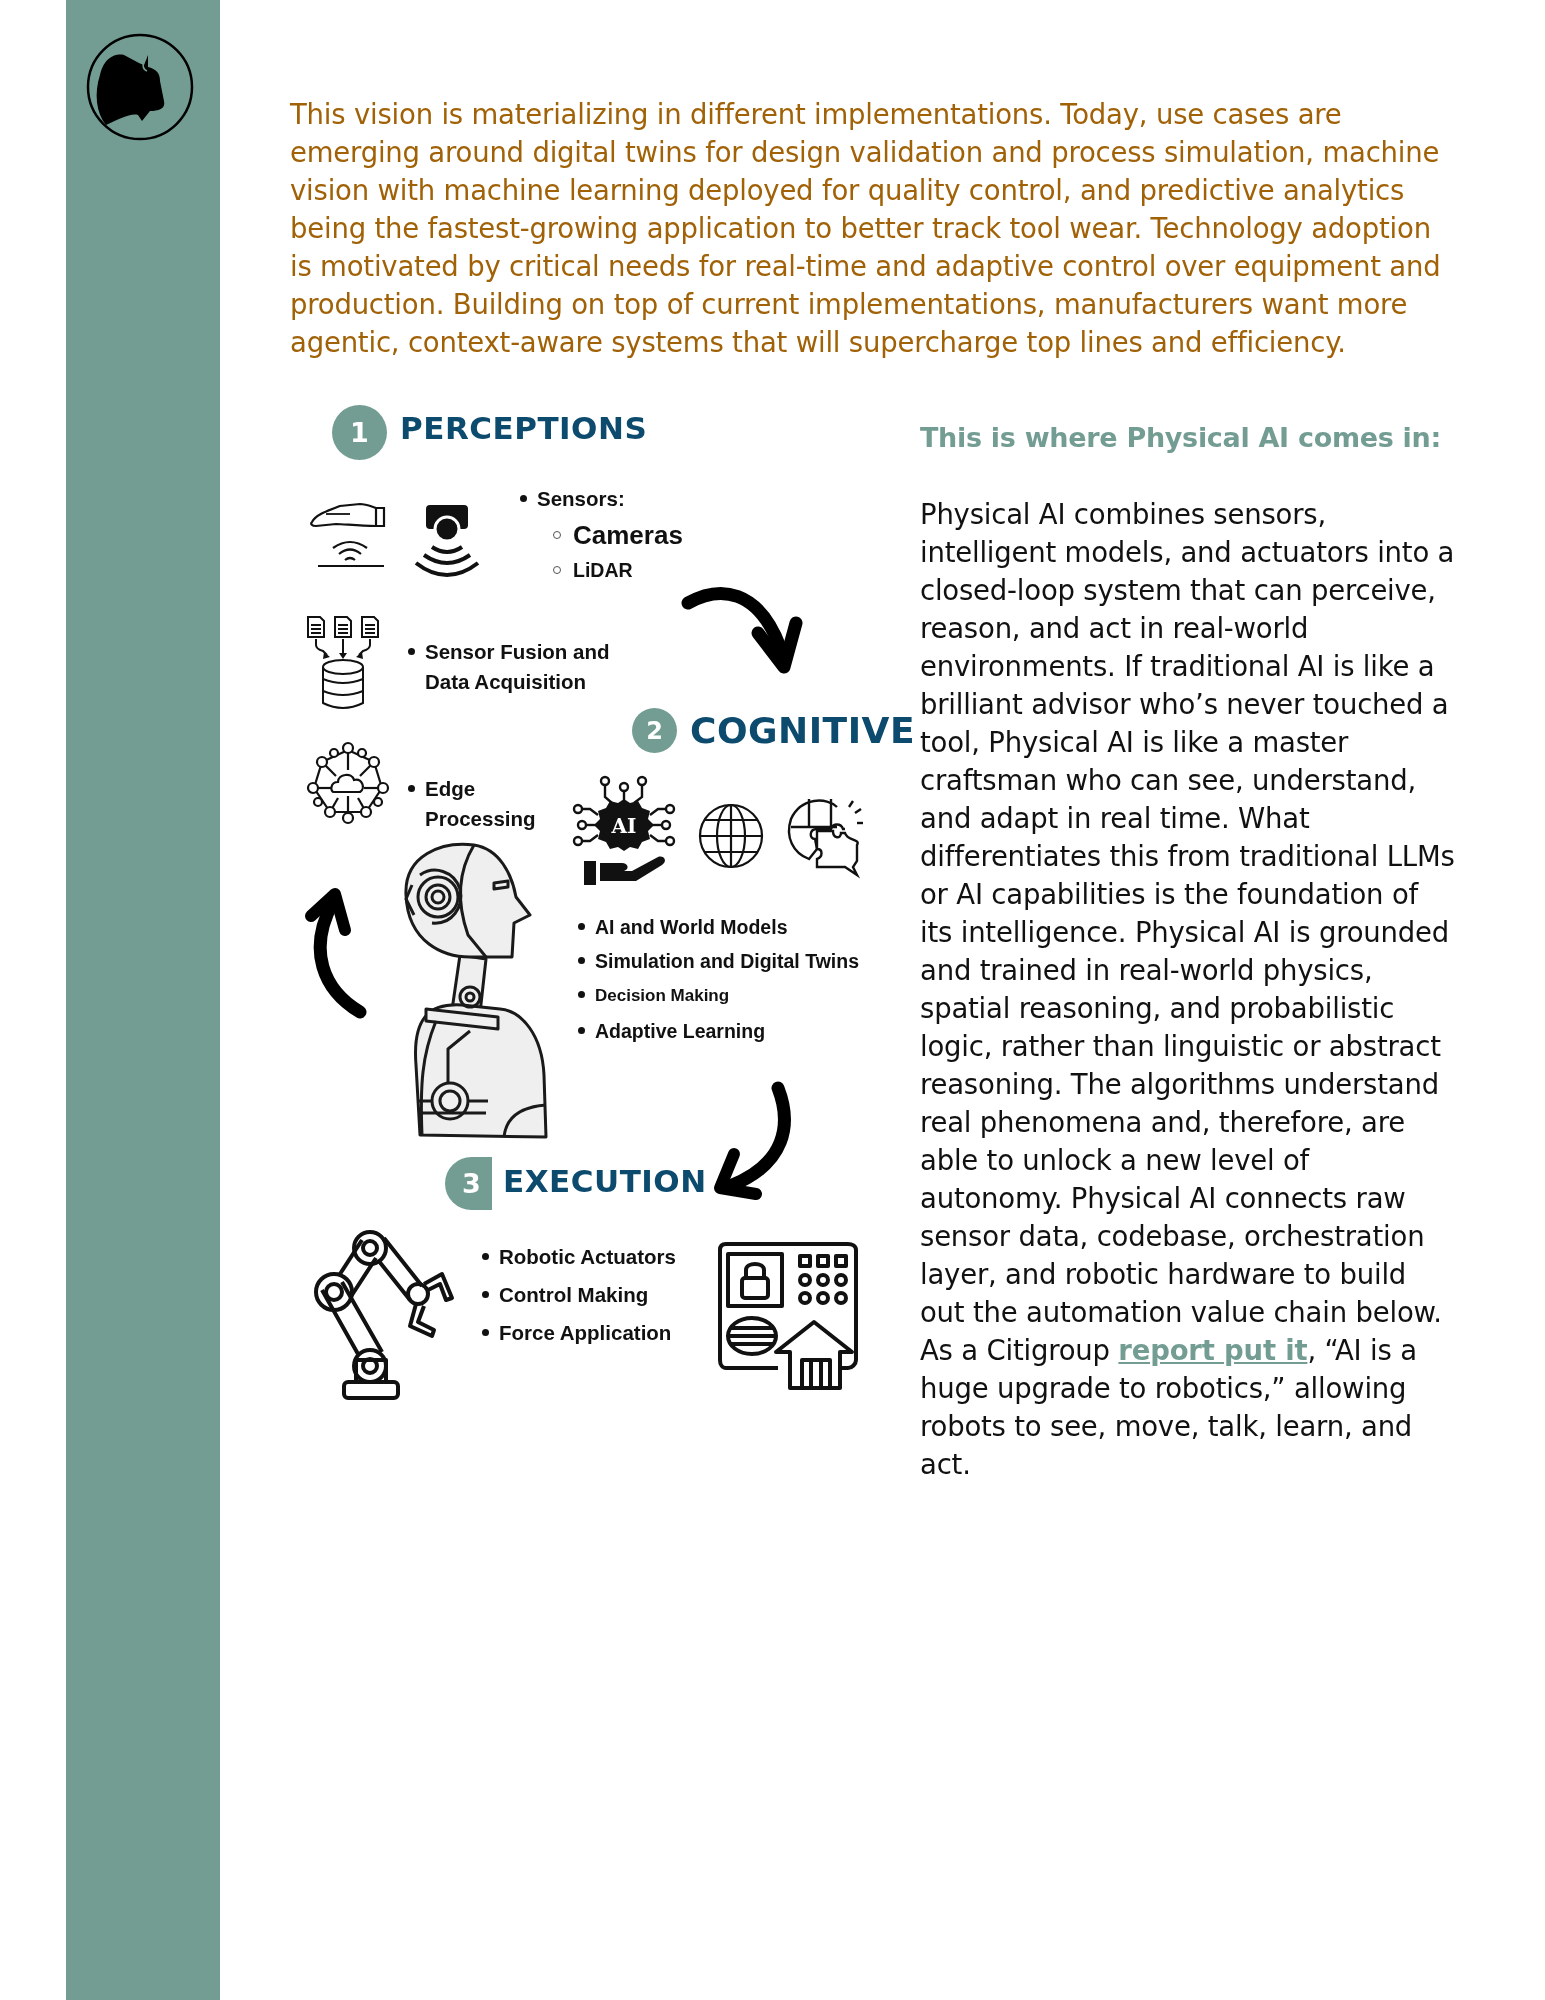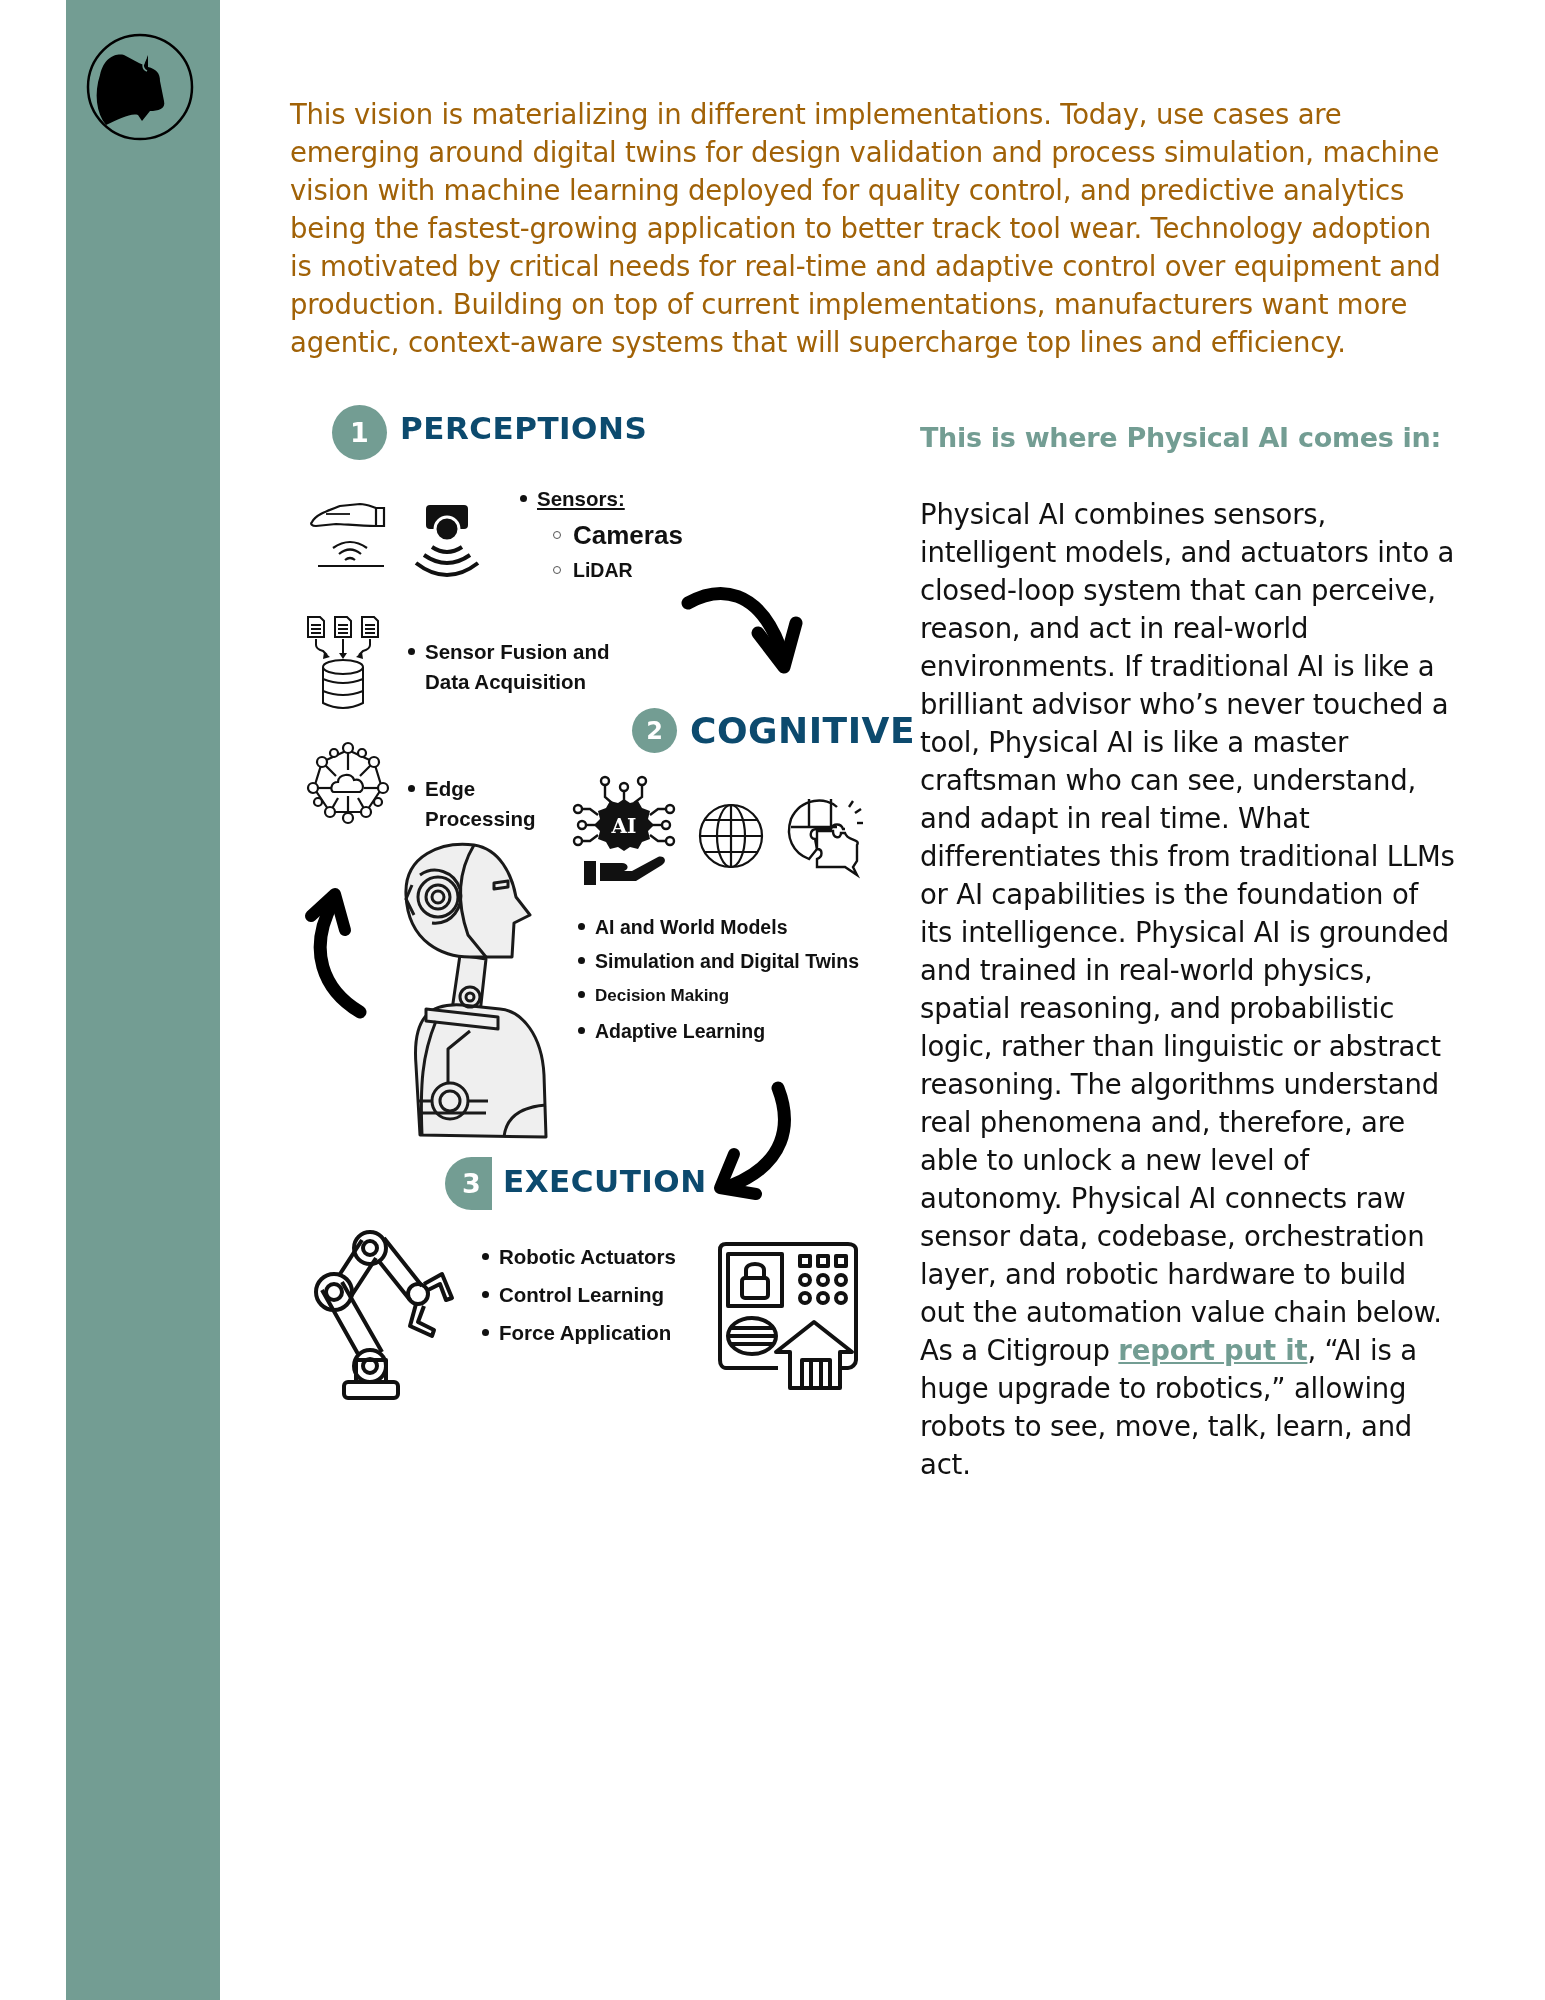--- a/index.html
+++ b/index.html
@@ -48,21 +48,21 @@
   </svg>
 
   <svg class="icon" style="left:410px; top:503px;" width="80" height="82" viewBox="0 0 80 82">
     <rect x="16" y="2" width="42" height="24" rx="4" fill="#111"></rect>
     <circle cx="37" cy="26" r="12" fill="#111" stroke="#fff" stroke-width="3"></circle>
     <path d="M22,44 Q37,54 52,44" fill="none" stroke="#111" stroke-width="4"></path>
     <path d="M14,52 Q37,68 60,52" fill="none" stroke="#111" stroke-width="4"></path>
     <path d="M6,60 Q37,84 68,60" fill="none" stroke="#111" stroke-width="4"></path>
   </svg>
 
-  <div class="bul" style="left:520px; top:484px;text-decoration:underline;">
+  <div class="bul" style="left:520px; top:484px;">
     <span class="dot"></span><span>Sensors:</span>
   </div>
   <div class="bul" style="left:553px; top:520px; font-size:26px;">
     <span class="odot"></span><span>Cameras</span>
   </div>
   <div class="bul" style="left:553px; top:555px; font-size:19.5px;">
     <span class="odot"></span><span>LiDAR</span>
   </div>
 
   <svg class="icon" style="left:305px; top:615px;" width="80" height="100" viewBox="0 0 80 100">
@@ -254,21 +254,21 @@
       <circle cx="106" cy="66" r="10"></circle>
       <path d="M112,56 L130,46 L140,70 L134,72 L128,56 L116,62"></path>
       <path d="M104,76 L98,98 L120,108 L122,102 L106,94 L112,78"></path>
     </g>
   </svg>
 
   <div class="bul" style="left:482px; top:1242px;">
     <span class="dot"></span><span>Robotic Actuators</span>
   </div>
   <div class="bul" style="left:482px; top:1280px;">
-    <span class="dot"></span><span>Control Learning</span>
+    <span class="dot"></span><span>Control Making</span>
   </div>
   <div class="bul" style="left:482px; top:1318px;">
     <span class="dot"></span><span>Force Application</span>
   </div>
 
   <svg class="icon" style="left:718px; top:1242px;" width="145" height="148" viewBox="0 0 145 148">
     <g fill="none" stroke="#111" stroke-width="4" stroke-linejoin="round">
       <path d="M120,126 L130,126 C134,126 138,122 138,118 L138,8 C138,4 134,2 130,2 L8,2 C4,2 2,4 2,8 L2,118 C2,122 4,126 8,126 L60,126"></path>
       <rect x="10" y="12" width="54" height="52"></rect>
       <path d="M28,36 L28,28 C28,20 46,20 46,28 L46,36"></path>

